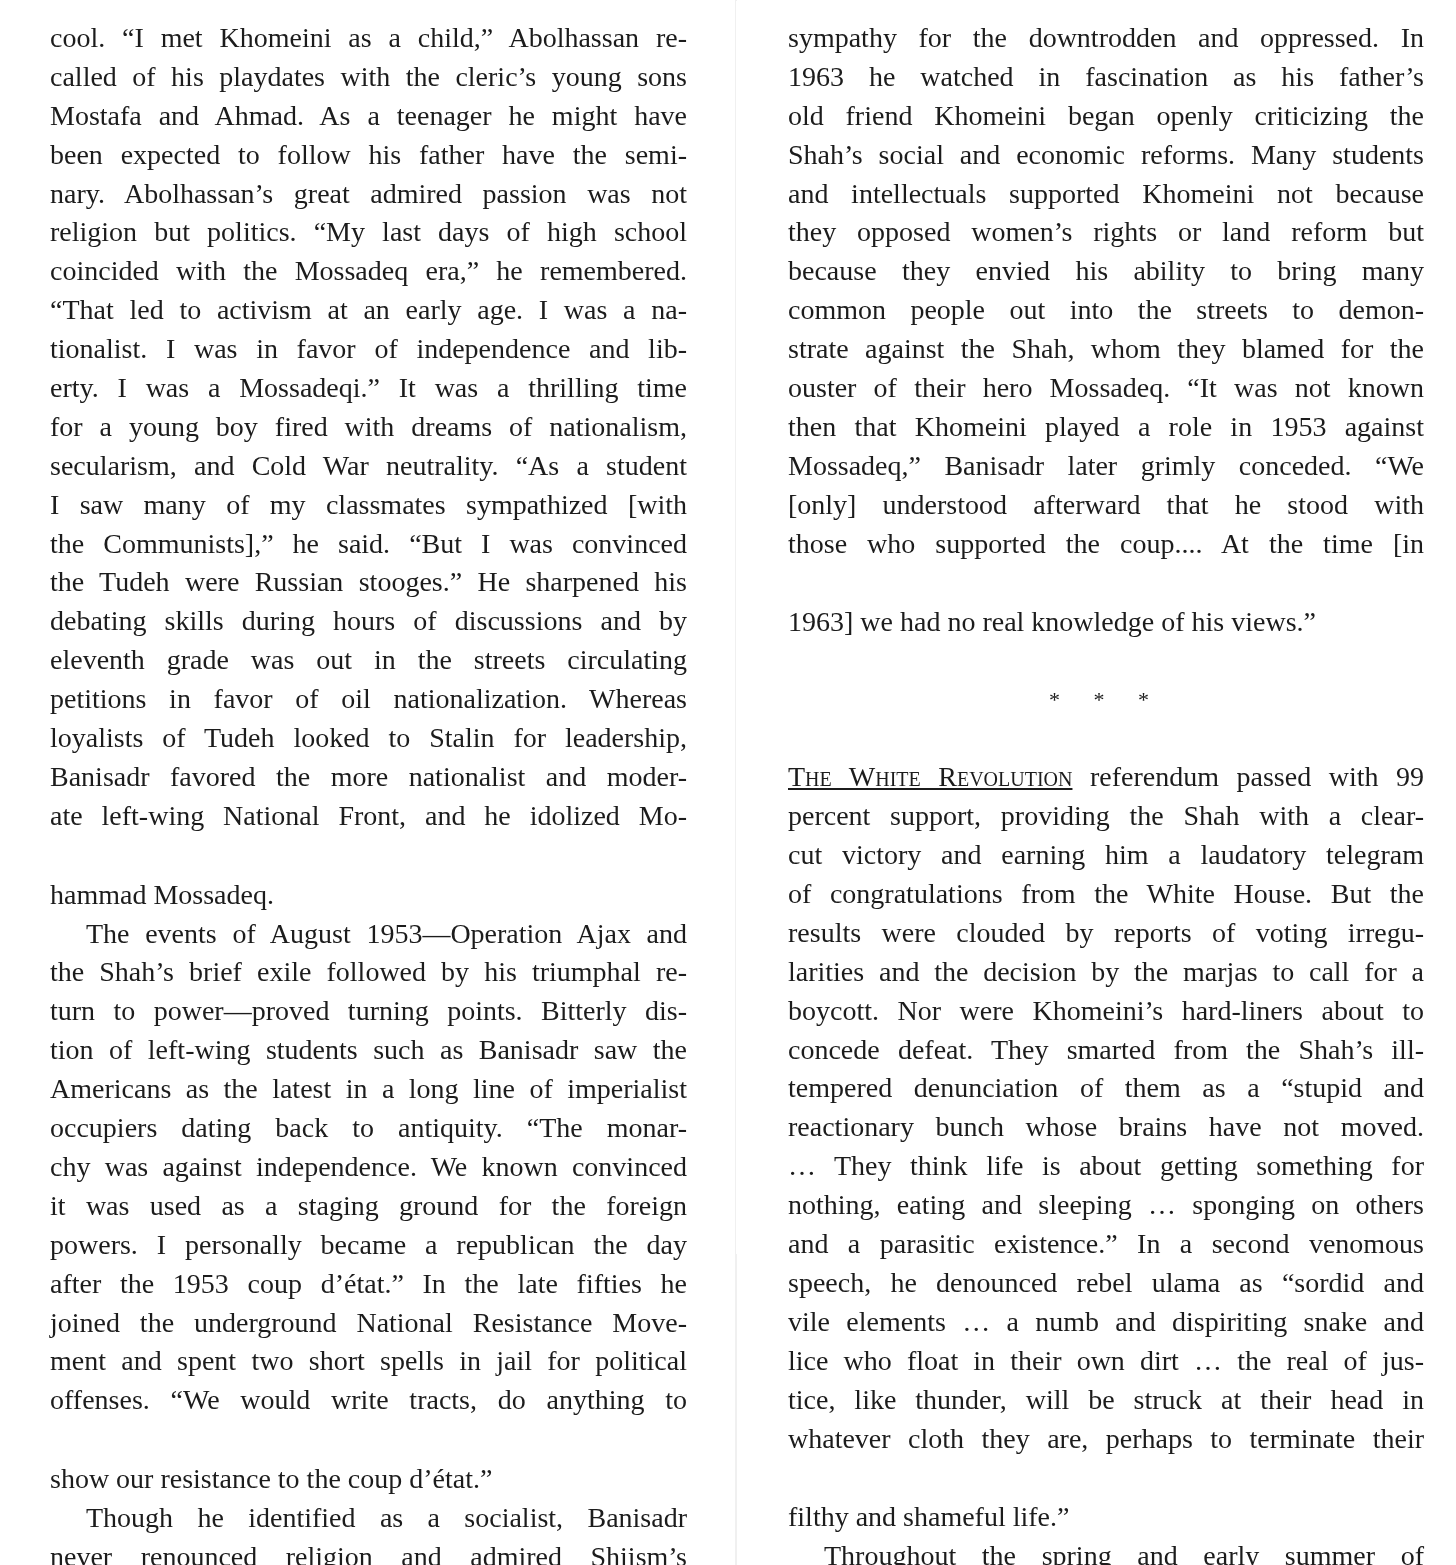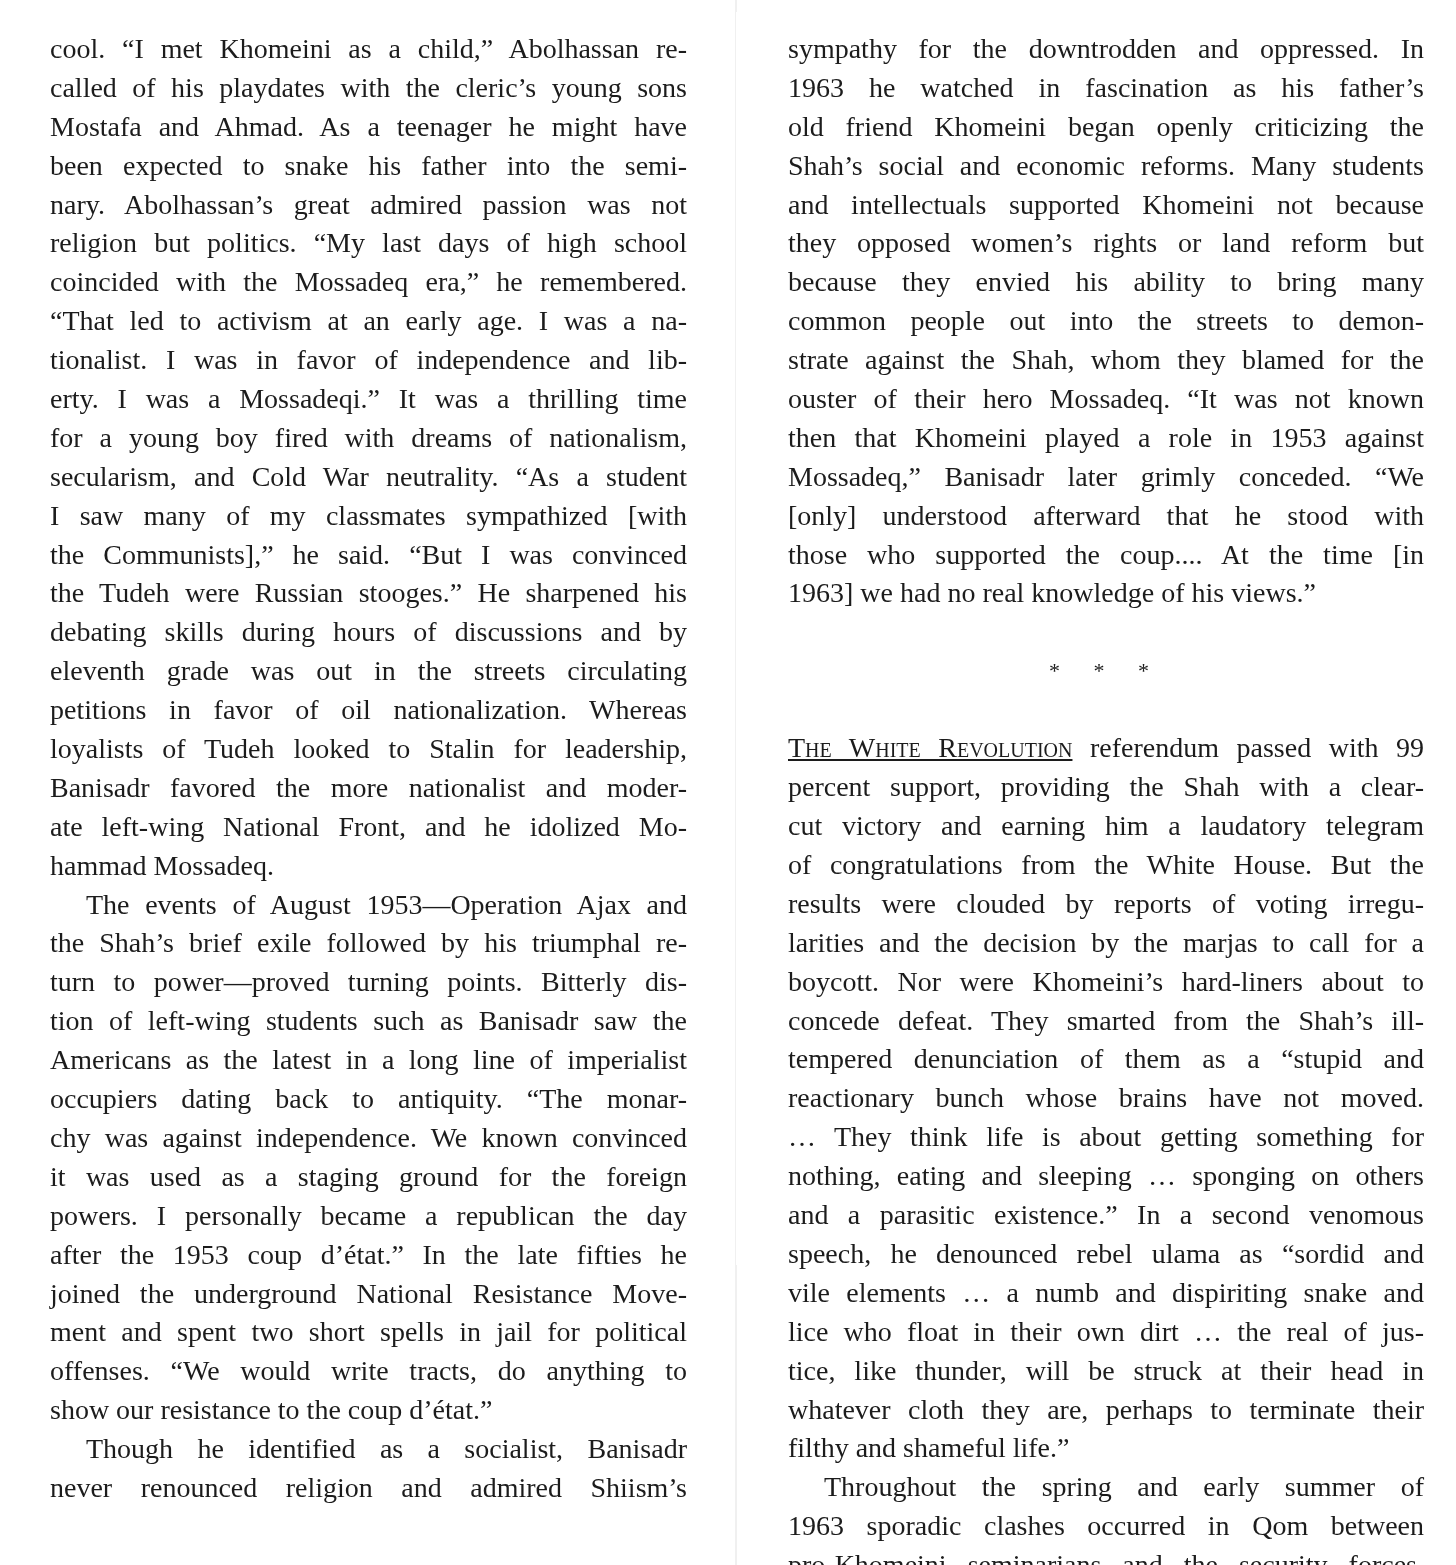--- a/index.html
+++ b/index.html
@@ -1,39 +1,39 @@
 <!DOCTYPE html>
 <html><head>
 <meta charset="utf-8">
 <style>
   html, body { margin:0; padding:0; background:#ffffff; }
   body { width:1456px; height:1565px; position:relative; overflow:hidden; }
-  .page { position:absolute; top:12px; height:1253px; background:#fff; }
+  .page { position:absolute; top:1px; height:1253px; background:#fff; }
   .page.left { left:0; width:736px; }
   .page.right { left:736px; width:720px; }
   .gutter { position:absolute; left:735px; top:0; width:2px; height:1565px; background:#f0f0f0; }
   .col { position:absolute; font-family:"Liberation Serif","DejaVu Serif",serif; font-size:28px; color:#1c1c1c; }
   .left .col { left:50px; top:18px; width:637px; }
   .right .col { left:52px; top:18px; width:636px; }
   .line { height:38.9px; line-height:38.9px; white-space:nowrap; text-align:justify; text-align-last:justify; overflow:visible; }
-  .line.last { text-align-last:left; }
+  .line.last { text-align-last:left;margin-top:40px; }
   .line.indent { padding-left:36px; }
   .stars { height:116px; line-height:116px; text-align:center; font-size:22px; letter-spacing:14px; }
   .sc { font-variant:small-caps;text-decoration:underline; }
 </style>
 </head>
 <body>
 
 <div class="page left">
   <div class="col" id="left-col">
       <div>
         <div class="line">cool. “I met Khomeini as a child,” Abolhassan re-</div>
         <div class="line">called of his playdates with the cleric’s young sons</div>
         <div class="line">Mostafa and Ahmad. As a teenager he might have</div>
-        <div class="line">been expected to snake his father into the semi-</div>
+        <div class="line">been expected to follow his father have the semi-</div>
         <div class="line">nary. Abolhassan’s great admired passion was not</div>
         <div class="line">religion but politics. “My last days of high school</div>
         <div class="line">coincided with the Mossadeq era,” he remembered.</div>
         <div class="line">“That led to activism at an early age. I was a na-</div>
         <div class="line">tionalist. I was in favor of independence and lib-</div>
         <div class="line">erty. I was a Mossadeqi.” It was a thrilling time</div>
         <div class="line">for a young boy fired with dreams of nationalism,</div>
         <div class="line">secularism, and Cold War neutrality. “As a student</div>
         <div class="line">I saw many of my classmates sympathized [with</div>
         <div class="line">the Communists],” he said. “But I was convinced</div>

